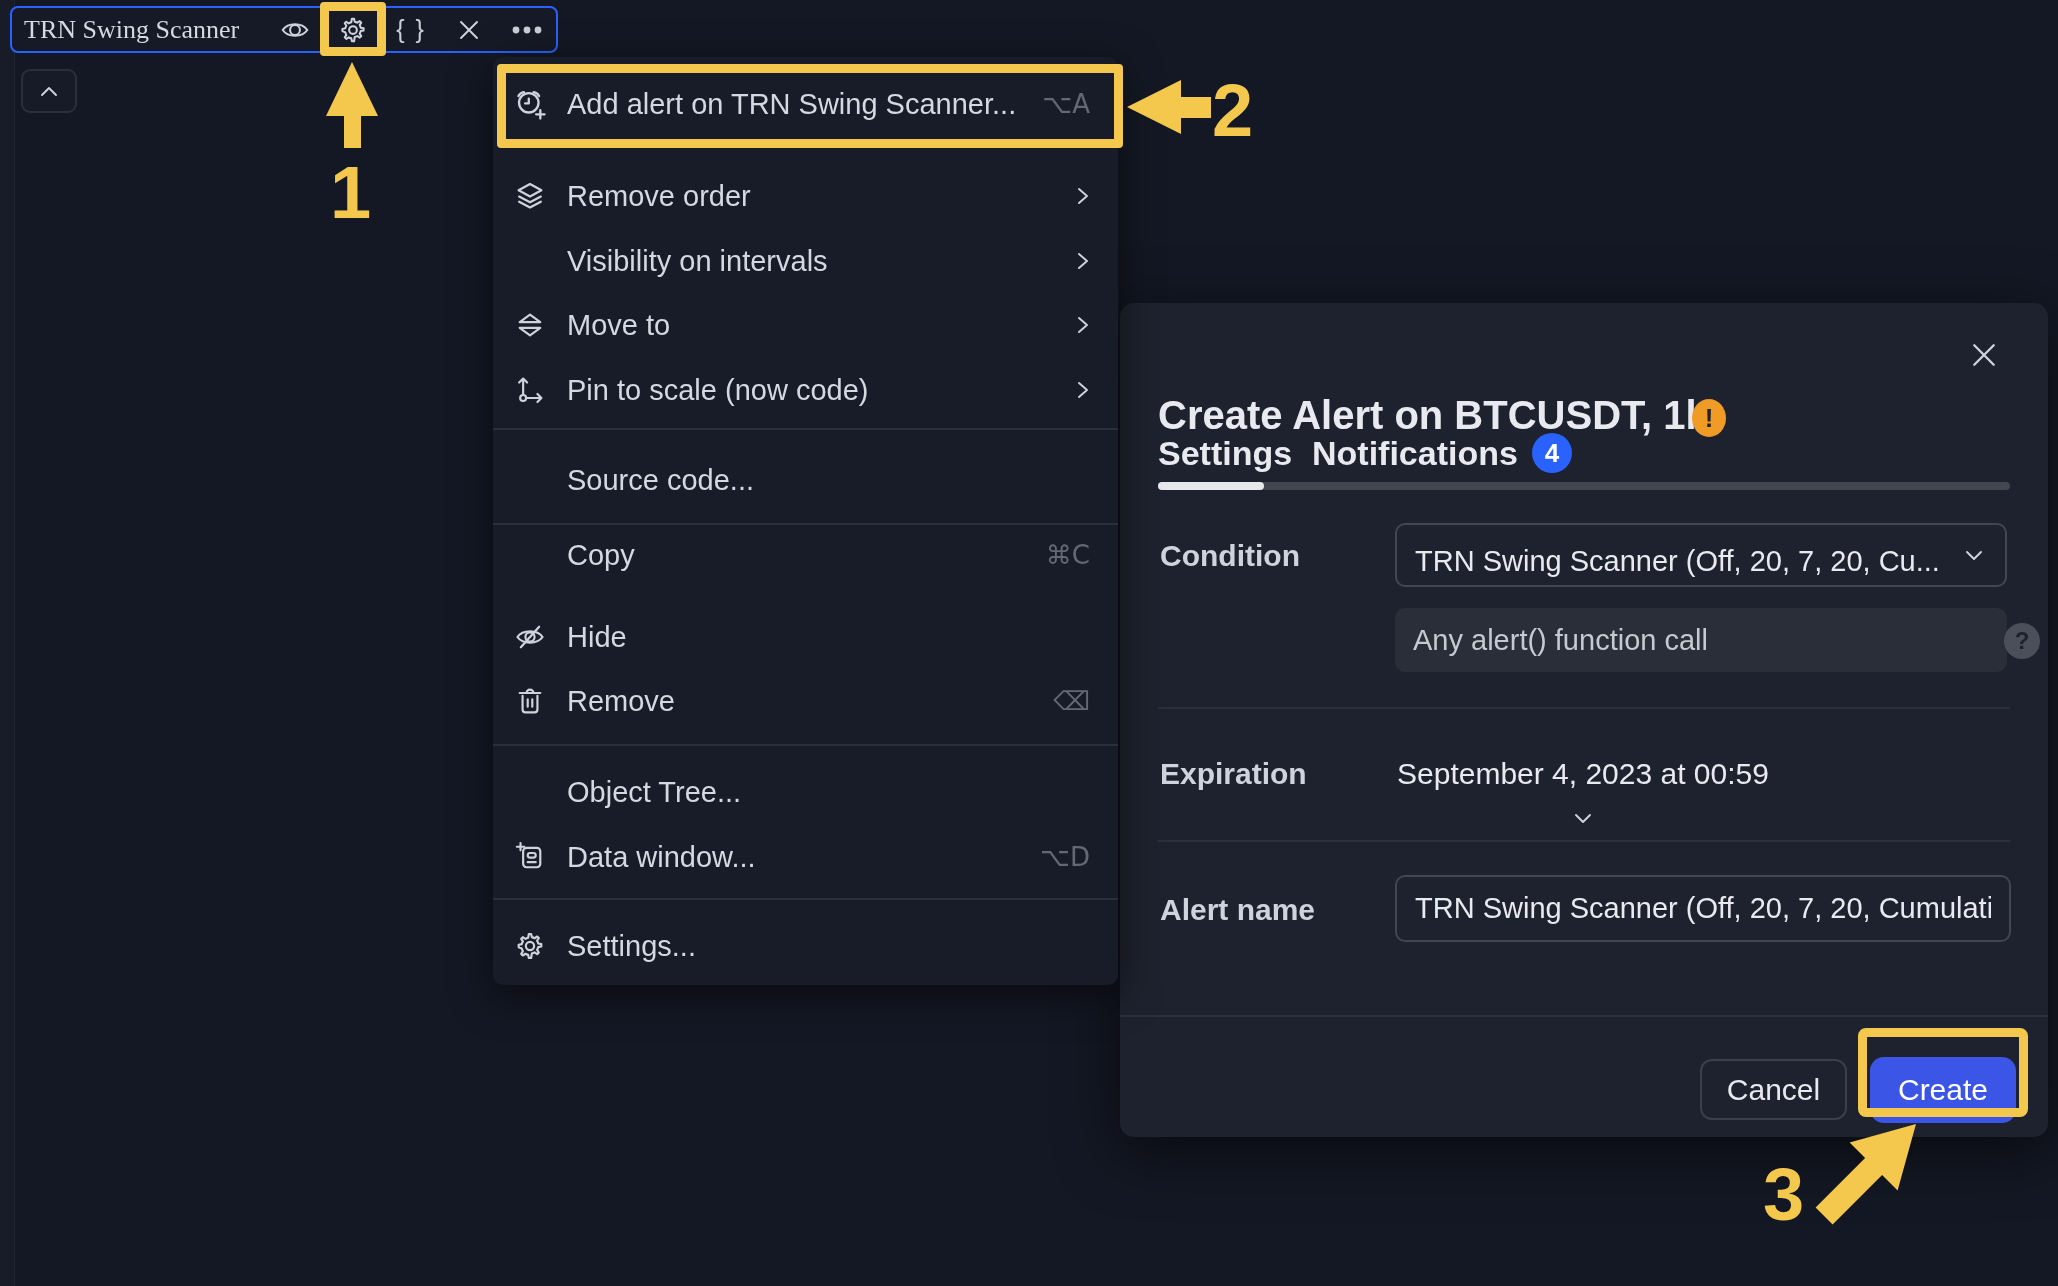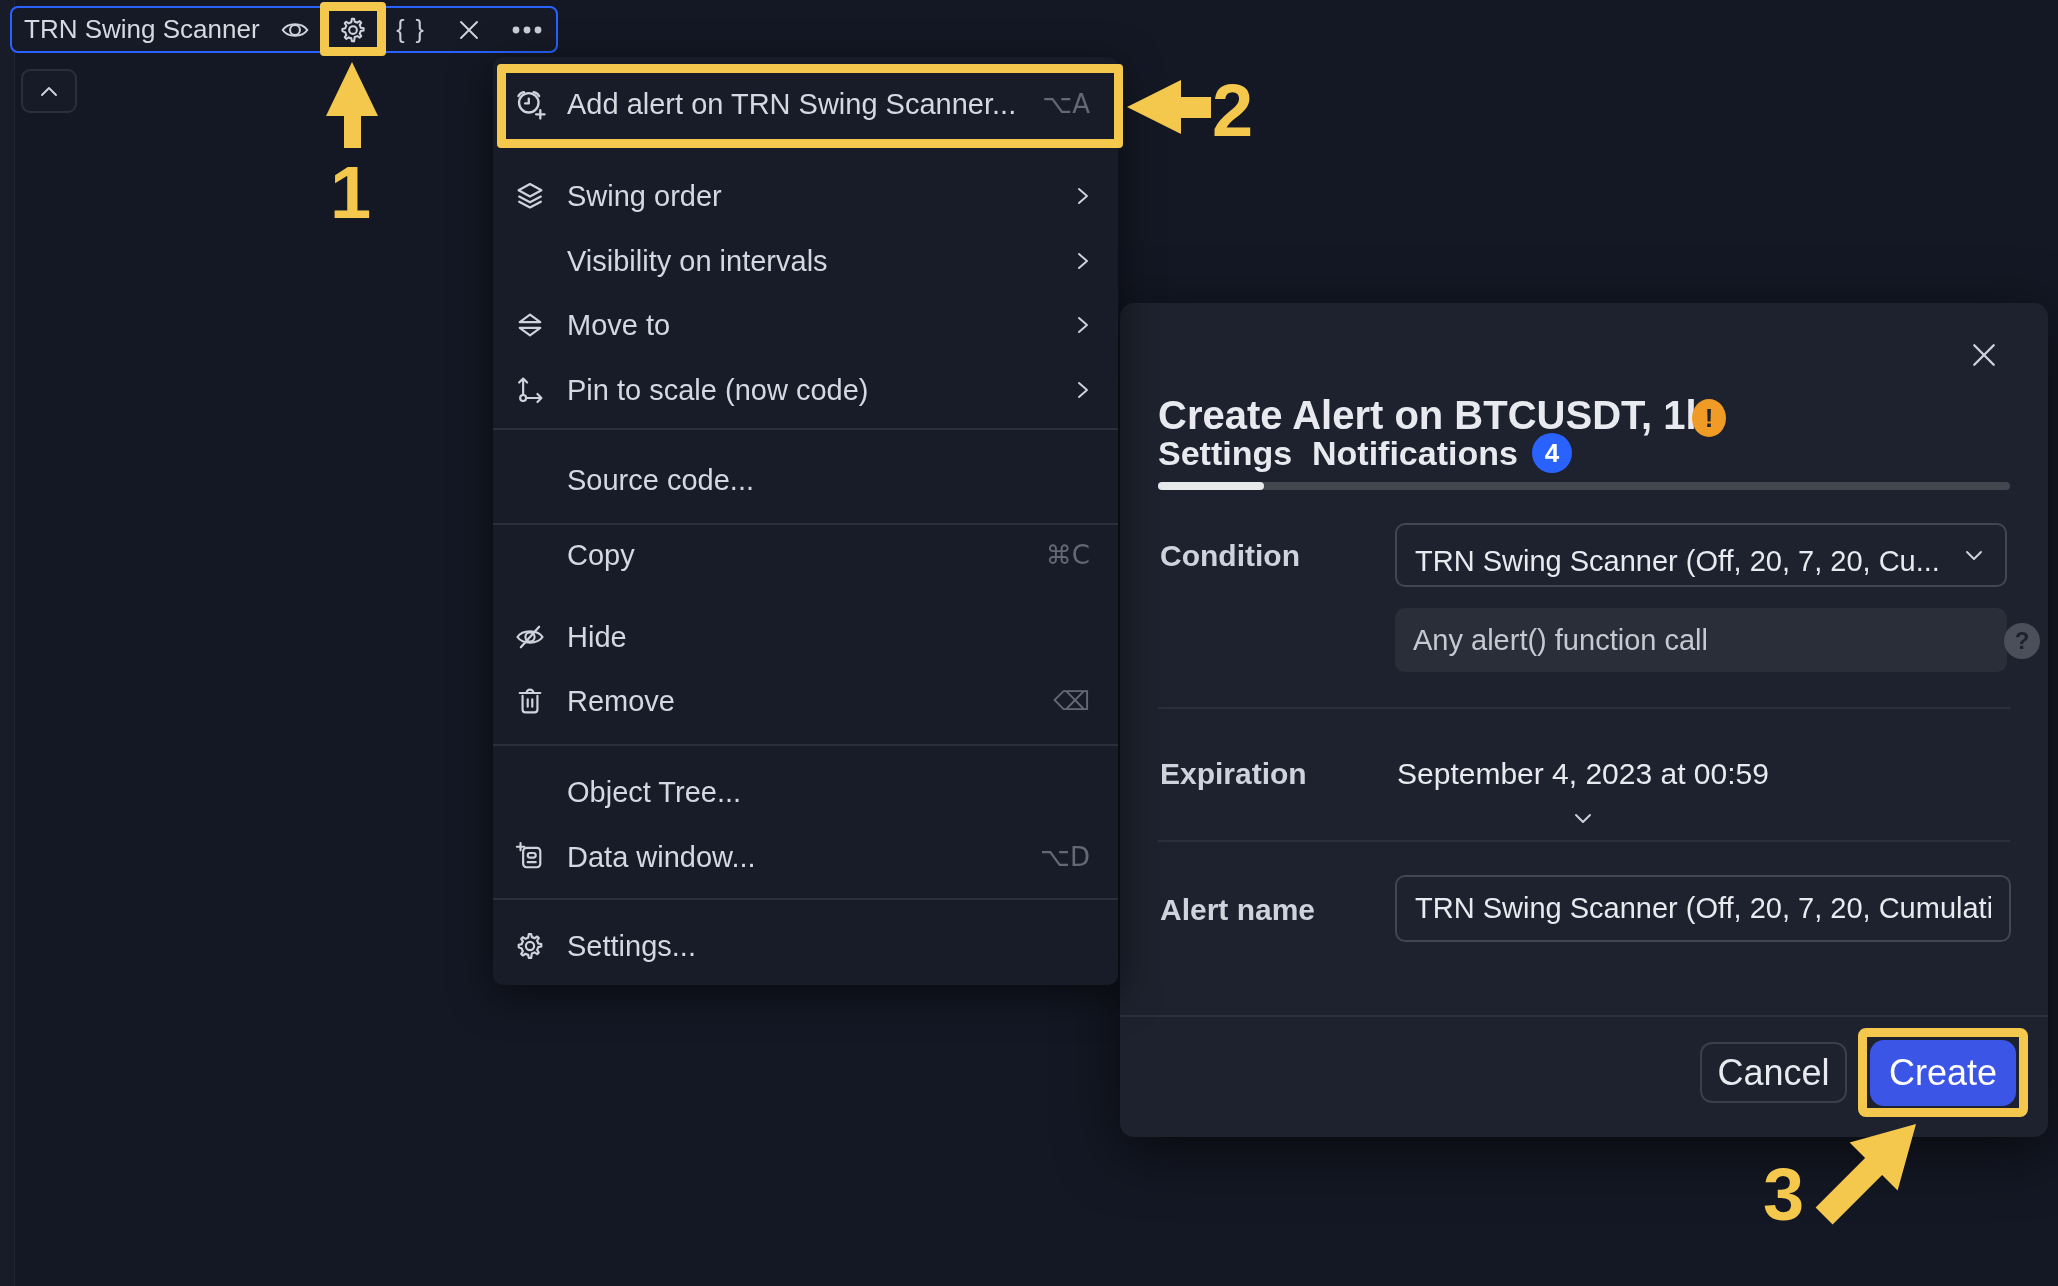--- a/index.html
+++ b/index.html
@@ -14,21 +14,21 @@
 
   
   .left-strip{left:0;top:0;width:14px;height:1286px;background:#171c28;border-right:1px solid #1f2431;}
 
   
   .legend{
     left:10px;top:6px;width:548px;height:47px;box-sizing:border-box;
     border:2px solid #2962ff;border-radius:8px;background:#161a26;
     display:flex;align-items:center;padding:0 0 0 12px;
   }
-  .legend-title{flex:1;font-size:26px;color:#d6d9e0;white-space:nowrap;overflow:hidden;}
+  .legend-title{flex:1;font-size:26px;color:#d6d9e0;white-space:nowrap;overflow:hidden;font-family:Liberation Serif, serif;}
   .legend-btn{width:58px;height:43px;display:flex;align-items:center;justify-content:center;cursor:pointer;}
   .braces{font-size:25px;color:#c9cdd6;letter-spacing:2px;}
 
   .collapse-btn{
     left:21px;top:69px;width:56px;height:44px;box-sizing:border-box;
     border:2px solid #2a2f3b;border-radius:9px;background:#161b27;
     display:flex;align-items:center;justify-content:center;
   }
 
   
@@ -85,21 +85,21 @@
   .dlg-divider{position:absolute;left:38px;width:852px;height:0;border-top:2px solid #2b2f3b;}
   .exp-value{position:absolute;left:277px;top:454px;display:flex;align-items:center;gap:14px;cursor:pointer;flex-direction:column;}
   .exp-text{font-size:30px;color:#e8eaef;white-space:nowrap;}
   .input-box{
     position:absolute;left:275px;top:572px;width:616px;height:67px;box-sizing:border-box;
     border:2px solid #434651;border-radius:10px;display:flex;align-items:center;padding:0 18px;
   }
   .input-text{font-size:29px;color:#e8eaef;white-space:nowrap;overflow:hidden;}
   .footer-divider{left:0;top:712px;width:928px;}
   .btn{position:absolute;box-sizing:border-box;border-radius:12px;display:flex;align-items:center;
-    justify-content:center;font-size:36px;cursor:pointer;}
+    justify-content:center;font-size:30px;cursor:pointer;margin-top:17px;}
   .btn-cancel{left:580px;top:739px;width:147px;height:61px;border:2px solid #3a3f4b;color:#e8eaef;background:transparent;}
   .btn-create{left:750px;top:737px;width:146px;height:66px;background:#3b55e6;color:#ffffff;border-radius:14px;}
 
   
   .anno-digit{position:absolute;color:#f3c84d;font-weight:700;font-size:74px;z-index:40;}
   #anno-svg{position:absolute;left:0;top:0;width:2058px;height:1286px;pointer-events:none;z-index:35;}
 
   .ic{stroke:#cfd3dc;stroke-width:1.9;fill:none;stroke-linecap:round;stroke-linejoin:round;}
 </style>
 </head>
@@ -173,21 +173,21 @@
     </div>
 
     <div class="menu-item" style="top:107px">
       <span class="mi-icon">
         <svg width="32" height="32" viewBox="0 0 28 28">
             <path class="ic" d="M14 3.5 L24 9 L14 14.5 L4 9 Z"></path>
             <path class="ic" d="M4.5 14.5 L14 19.5 L23.5 14.5"></path>
             <path class="ic" d="M4.5 19 L14 24 L23.5 19"></path>
           </svg>
       </span>
-      <span class="mi-label">Swing order</span>
+      <span class="mi-label">Remove order</span>
       <span class="mi-chev">
         <svg width="22" height="26" viewBox="0 0 22 26">
             <path class="ic" d="M7 6 L15 13 L7 20"></path>
           </svg>
       </span>
     </div>
 
     <div class="menu-item" style="top:172px">
       <span class="mi-icon"></span>
       <span class="mi-label">Visibility on intervals</span>

